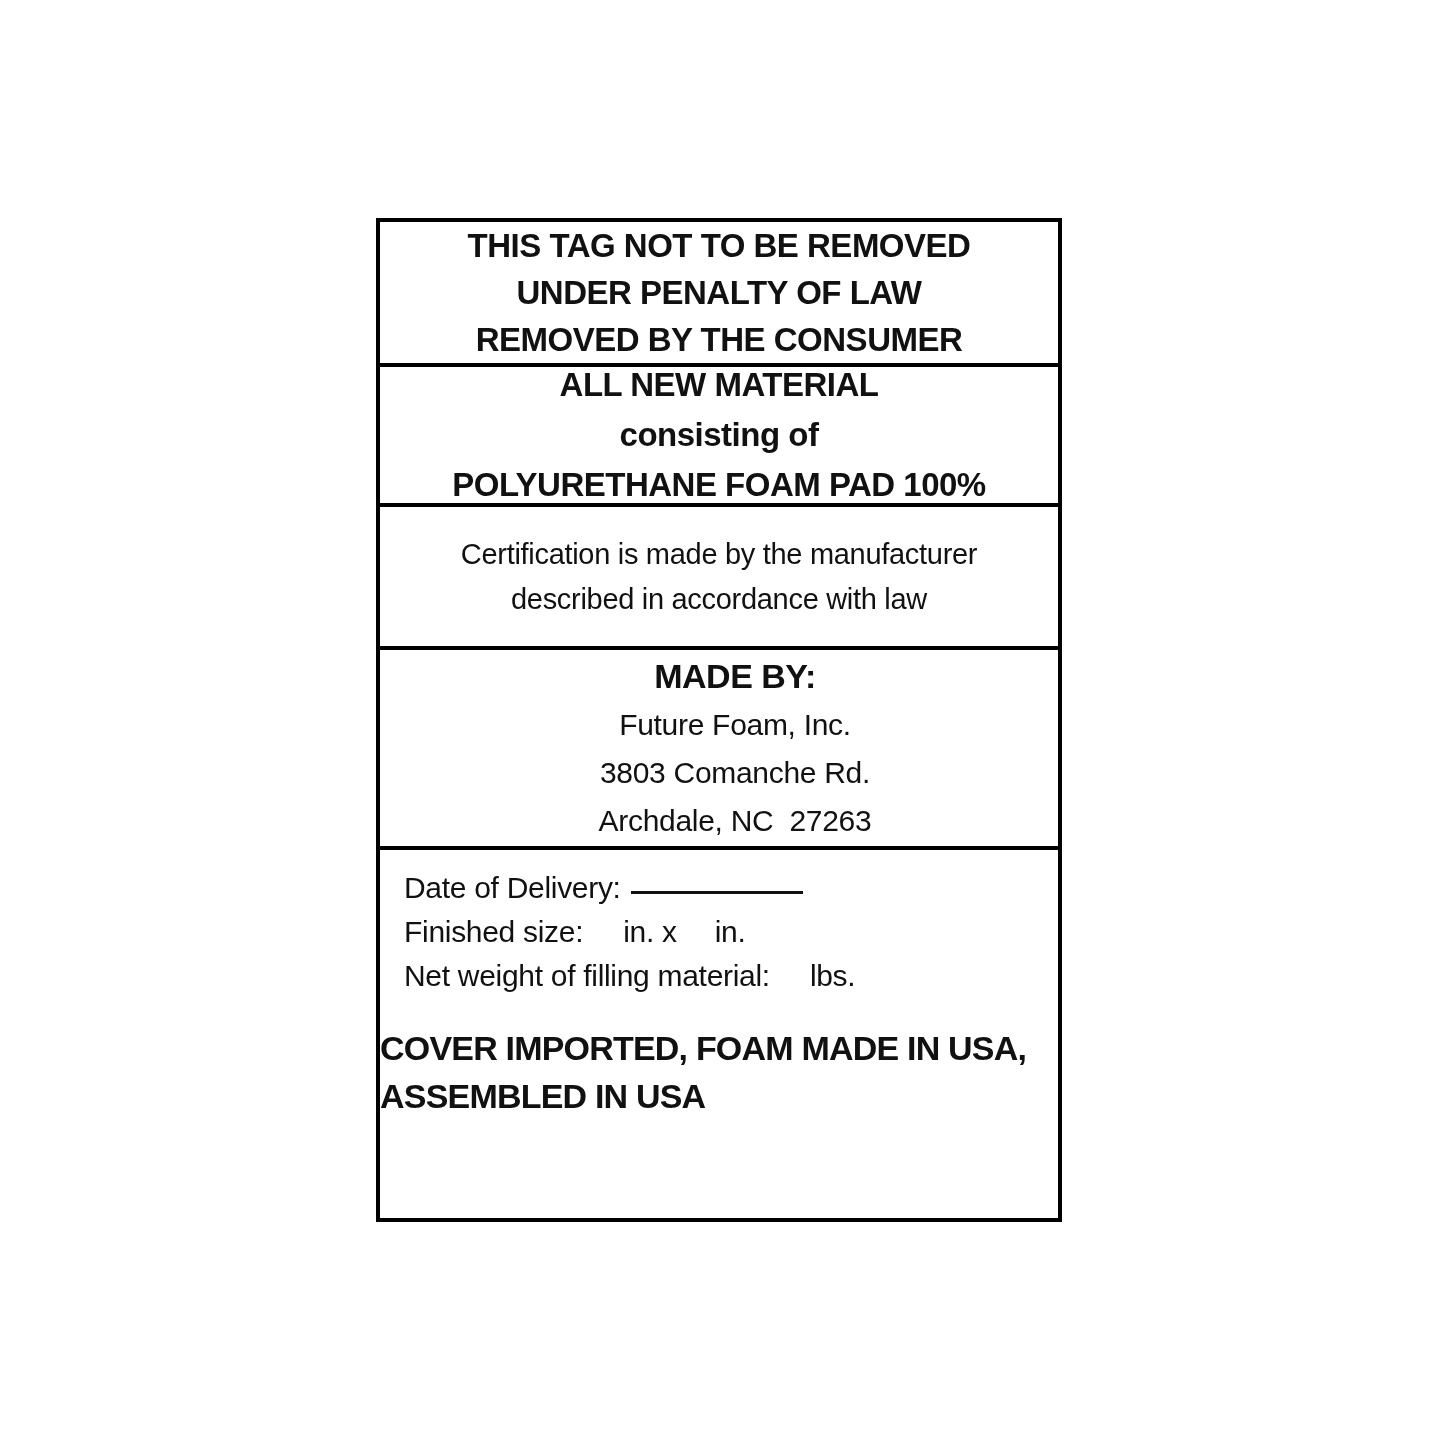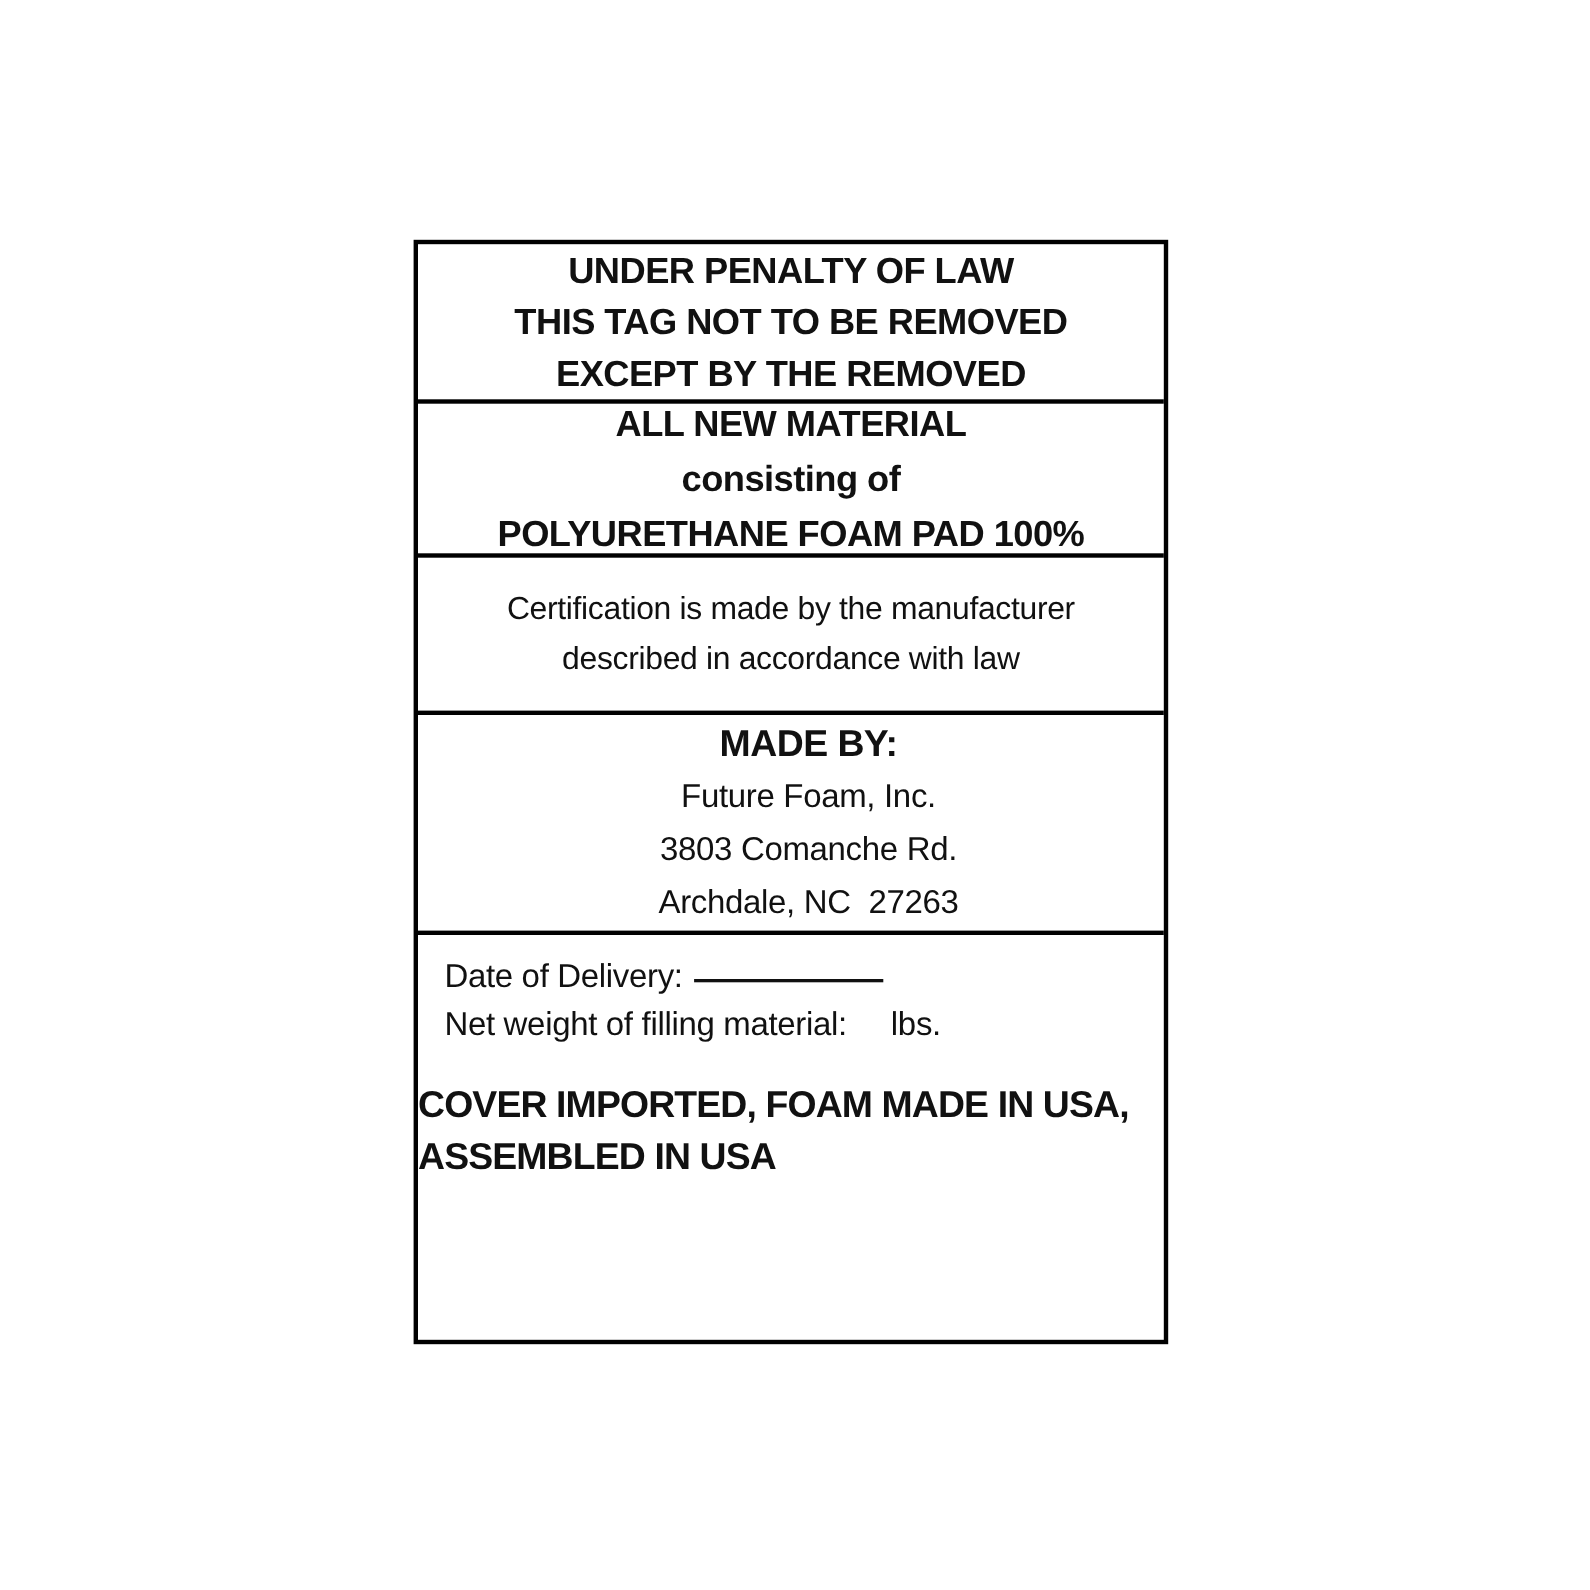--- a/index.html
+++ b/index.html
@@ -120,23 +120,23 @@
     letter-spacing: -0.8px;
     white-space: nowrap;
   }
 </style>
 </head>
 <body>
 
 <div class="tag">
 
   <section class="sec sec1">
+    <div class="bold-line">THIS TAG NOT TO BE REMOVED</div>
     <div class="bold-line">UNDER PENALTY OF LAW</div>
-    <div class="bold-line">THIS TAG NOT TO BE REMOVED</div>
-    <div class="bold-line">EXCEPT BY THE REMOVED</div>
+    <div class="bold-line">REMOVED BY THE CONSUMER</div>
   </section>
 
   <section class="sec sec2">
     <div class="bold-line">ALL NEW MATERIAL</div>
     <div class="bold-line">consisting of</div>
     <div class="bold-line">POLYURETHANE FOAM PAD 100%</div>
   </section>
 
 
   <section class="sec sec4">
@@ -150,20 +150,23 @@
     <div class="addr-line">3803 Comanche Rd.</div>
     <div class="addr-line ws-pre">Archdale, NC  27263</div>
   </section>
 
   <section class="sec sec6">
     <div class="details">
       <div class="detail-row">
         <span>Date of Delivery:</span><span class="blank-line"></span>
       </div>
       <div class="detail-row">
+        <span>Finished size:</span><span class="gap-40">in. x</span><span class="gap-38">in.</span>
+      </div>
+      <div class="detail-row">
         <span>Net weight of filling material:</span><span class="gap-40">lbs.</span>
       </div>
     </div>
     <div class="origin">
       <div class="origin-line">COVER IMPORTED, FOAM MADE IN USA,</div>
       <div class="origin-line">ASSEMBLED IN USA</div>
     </div>
   </section>
 
 </div>

